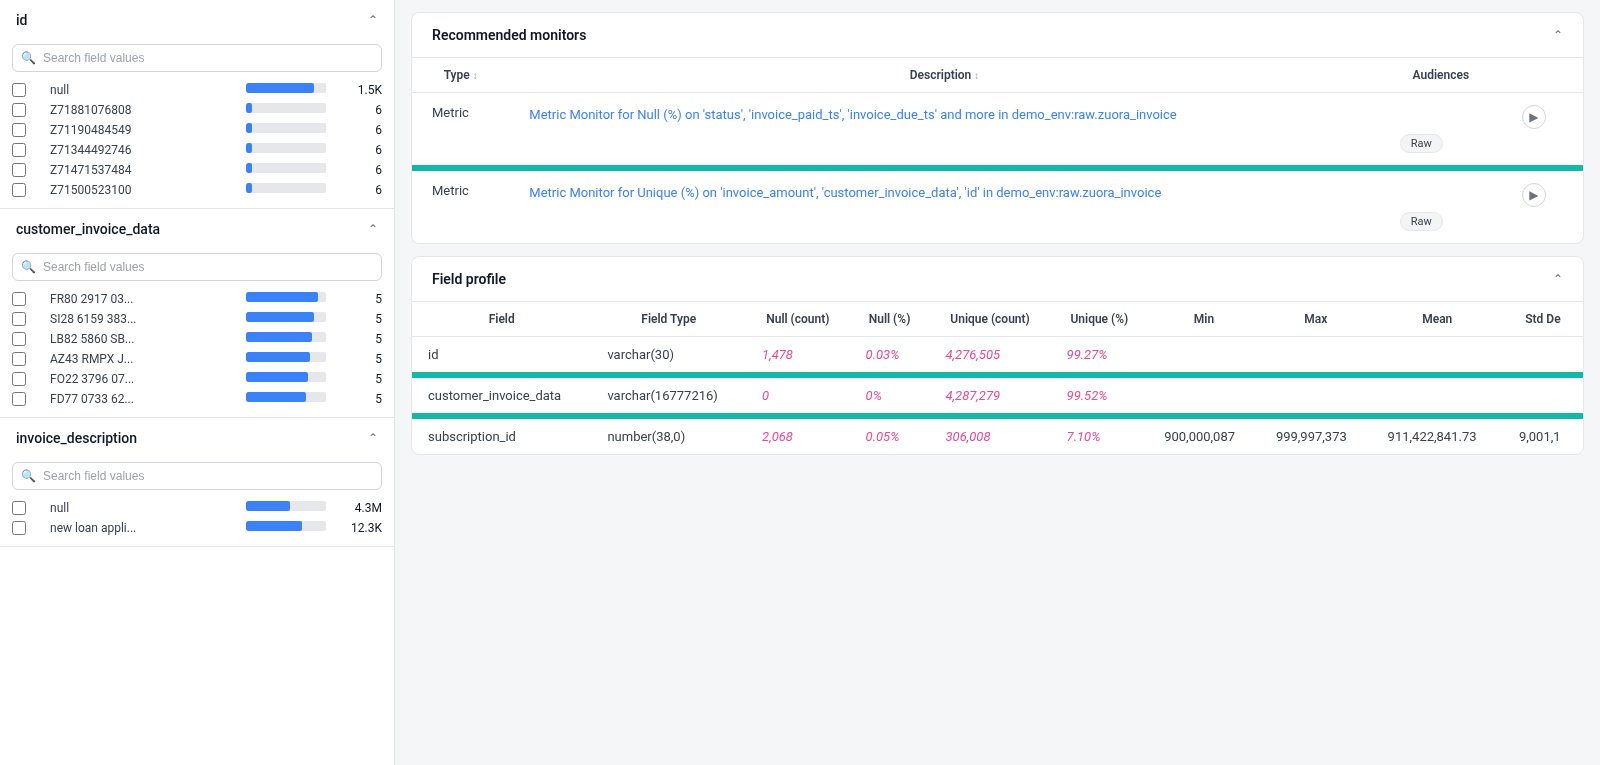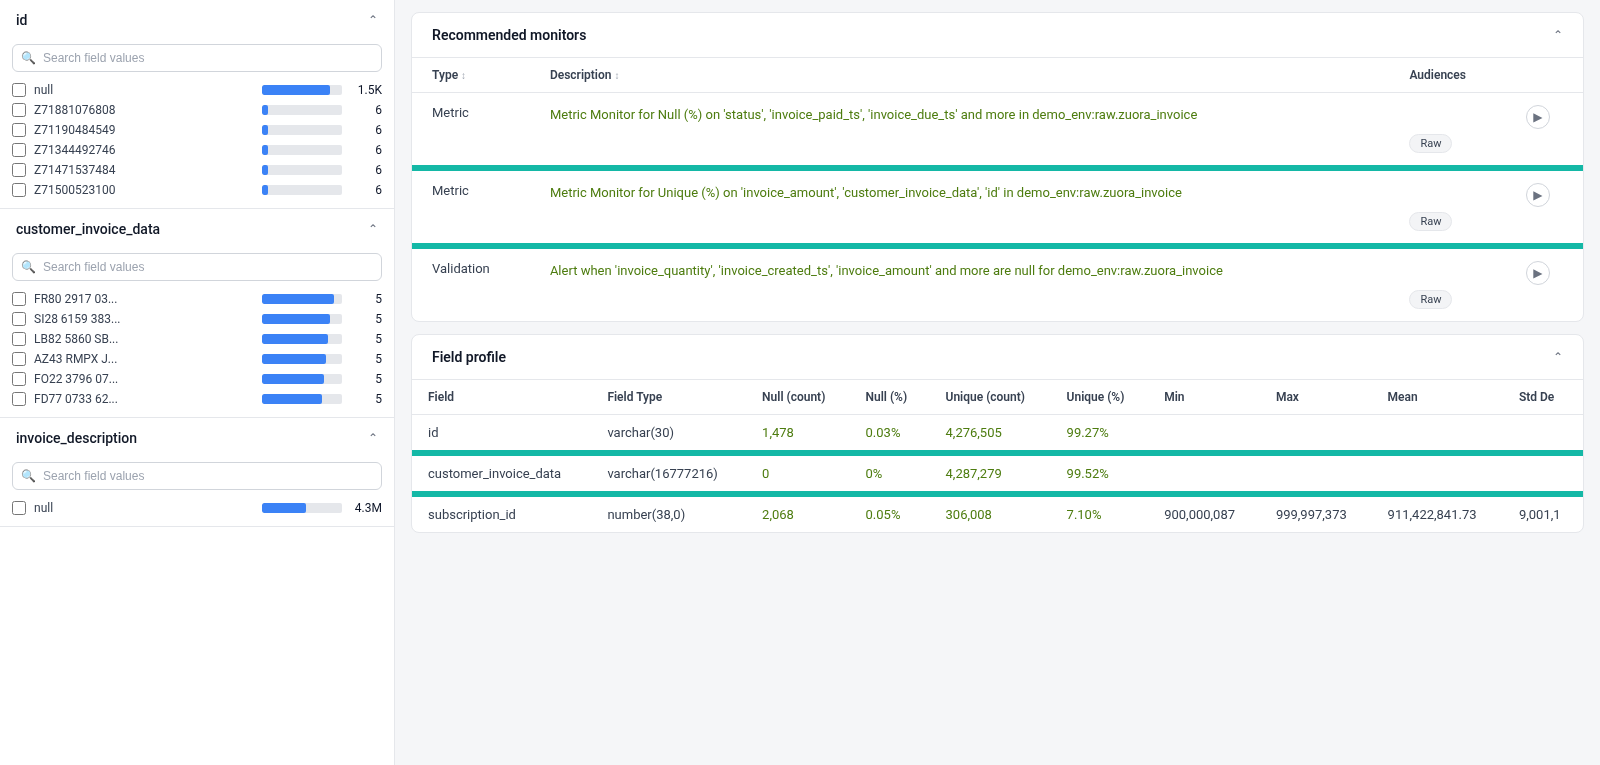--- a/index.html
+++ b/index.html
@@ -62,23 +62,23 @@
       position: absolute;
       left: 9px;
       top: 50%;
       transform: translateY(-50%);
       color: #9ca3af;
       font-size: 12px;
     }
 
     .filter-item {
       display: flex;
-      align-items: center;
+      align-items: flex-start;
       padding: 3px 12px;
-      gap: 8px;
+      gap: 24px;
     }
     .filter-item input[type="checkbox"] {
       width: 14px;
       height: 14px;
       cursor: pointer;
       flex-shrink: 0;
     }
     .filter-item-label {
       flex: 1;
       font-size: 12px;
@@ -133,21 +133,21 @@
       font-size: 14px;
       font-weight: 600;
       color: #111827;
     }
 
     table {
       width: 100%;
       border-collapse: collapse;
     }
     th {
-      text-align: left;
+      text-align: center;
       padding: 10px 20px;
       font-size: 12px;
       font-weight: 600;
       color: #374151;
       border-bottom: 1px solid #e5e7eb;
       white-space: nowrap;
     }
     th .sort-icon {
       display: inline;
       color: #9ca3af;
@@ -188,27 +188,28 @@
     }
 
     
     .field-profile-table th {
       padding: 10px 16px;
     }
     .field-profile-table td {
       padding: 10px 16px;
     }
     .link-blue {
-      color: #4d7c0f;
+      color: #ec4899;
       text-decoration: none;
+      font-style: italic;
     }
 
     .monitors-desc {
       font-size: 13px;
-      color: #4d7c0f;
+      color: #3b82f6;
       line-height: 1.5;
     }
   </style>
 </head>
 <body>
 
 <div class="left-panel">
 <div class="filter-section">
       <div class="filter-header">
     <span class="filter-header-title">id</span>
@@ -334,20 +335,28 @@
     <span class="search-icon-left">🔍</span>
     <input type="text" placeholder="Search field values" style="">
   </div>
       <div class="filter-item">
         <input type="checkbox" style="">
         <span class="filter-item-label">null</span>
         <div class="bar-container">
           <div class="bar-fill" style="width: 55%;"></div>
         </div>
         <span class="filter-count">4.3M</span>
+      </div>
+      <div class="filter-item">
+        <input type="checkbox" style="">
+        <span class="filter-item-label">new loan appli...</span>
+        <div class="bar-container">
+          <div class="bar-fill" style="width: 70%;"></div>
+        </div>
+        <span class="filter-count">12.3K</span>
       </div>
     </div>
   </div>
 
 <div class="right-panel">
 <div class="card">
       <div class="card-header">
   <span class="card-title">Recommended monitors</span>
   <span class="chevron-icon">⌃</span>
 </div>
@@ -365,28 +374,20 @@
     <td>Metric</td>
     <td><span class="monitors-desc">Metric Monitor for Null (%) on 'status', 'invoice_paid_ts', 'invoice_due_ts' and more in demo_env:raw.zuora_invoice</span></td>
     <td><span class="badge">Raw</span></td>
     <td>
               <div class="circle-btn">▶</div>
             </td>
   </tr>
           <tr>
     <td>Metric</td>
     <td><span class="monitors-desc">Metric Monitor for Unique (%) on 'invoice_amount', 'customer_invoice_data', 'id' in demo_env:raw.zuora_invoice</span></td>
-    <td><span class="badge">Raw</span></td>
-    <td>
-              <div class="circle-btn">▶</div>
-            </td>
-  </tr>
-          <tr>
-    <td>Validation</td>
-    <td><span class="monitors-desc">Alert when 'invoice_quantity', 'invoice_created_ts', 'invoice_amount' and more are null for demo_env:raw.zuora_invoice</span></td>
     <td><span class="badge">Raw</span></td>
     <td>
               <div class="circle-btn">▶</div>
             </td>
   </tr>
         </tbody>
       </table>
     </div>
     <div class="card">
       <div class="card-header">

